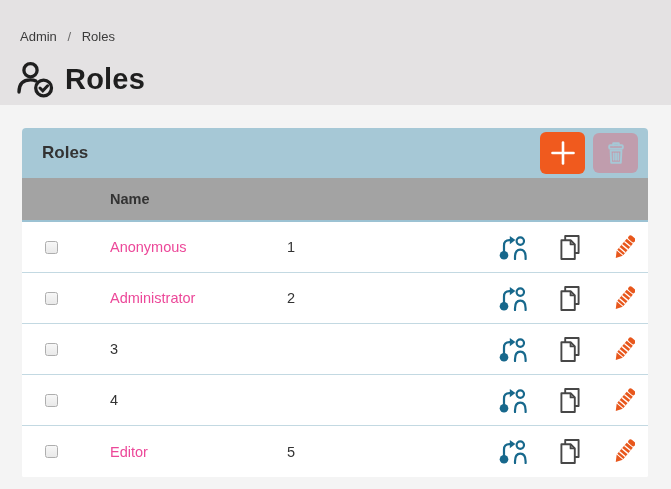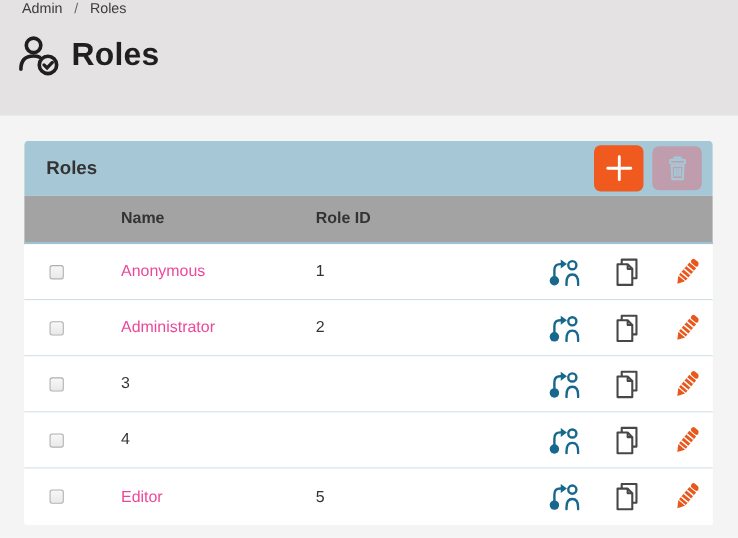--- a/index.html
+++ b/index.html
@@ -2,21 +2,21 @@
 <html><head>
 <meta charset="utf-8">
 <style>
   * { margin:0; padding:0; box-sizing:border-box; }
   html,body { width:671px; height:489px; overflow:hidden; }
   body {
     font-family:"Liberation Sans","DejaVu Sans",sans-serif;
     background:#f4f4f4; color:#333;
   }
   .top-section {
-    width:100%; height:105px; background:#e4e2e3; padding:0 20px 0 20px;
+    width:100%; height:105px; background:#e4e2e3; padding:29px 20px 0 20px;
   }
   .breadcrumb { font-size:13px; color:#3b3b3b; }
   .breadcrumb .crumb { color:#3b3b3b; text-decoration:none; cursor:pointer; }
   .breadcrumb .sep { margin:0 7px; color:#6a6a6a; }
   .title-row { display:flex; align-items:center; margin-top:17px; margin-left:-4px; }
   .title-icon { width:40px; height:37px; margin-right:9px; flex:0 0 auto; }
   .page-title { font-size:29px; font-weight:700; color:#1f1f1f; letter-spacing:0.2px; }
 
   .panel {
     position:absolute; left:22px; top:128px; width:626px;
@@ -97,21 +97,20 @@
             <path d="M11 12.4 V18.8"></path>
             <path d="M13.3 12.4 V18.8"></path>
         </g>
       </svg>
     </button>
   </div>
 
   <div class="thead">
     <div class="cell-check"></div>
     <div class="cell-name">Name</div>
-    <div class="cell-id">Role ID</div>
     <div class="cell-actions"></div>
   </div>
 
   <div id="table-body">
   <div class="trow">
     <div class="cell-check">
       <input type="checkbox" class="row-cb" style="">
     </div>
     <div class="cell-name">
       <a href="#" class="role-link">Anonymous</a>

